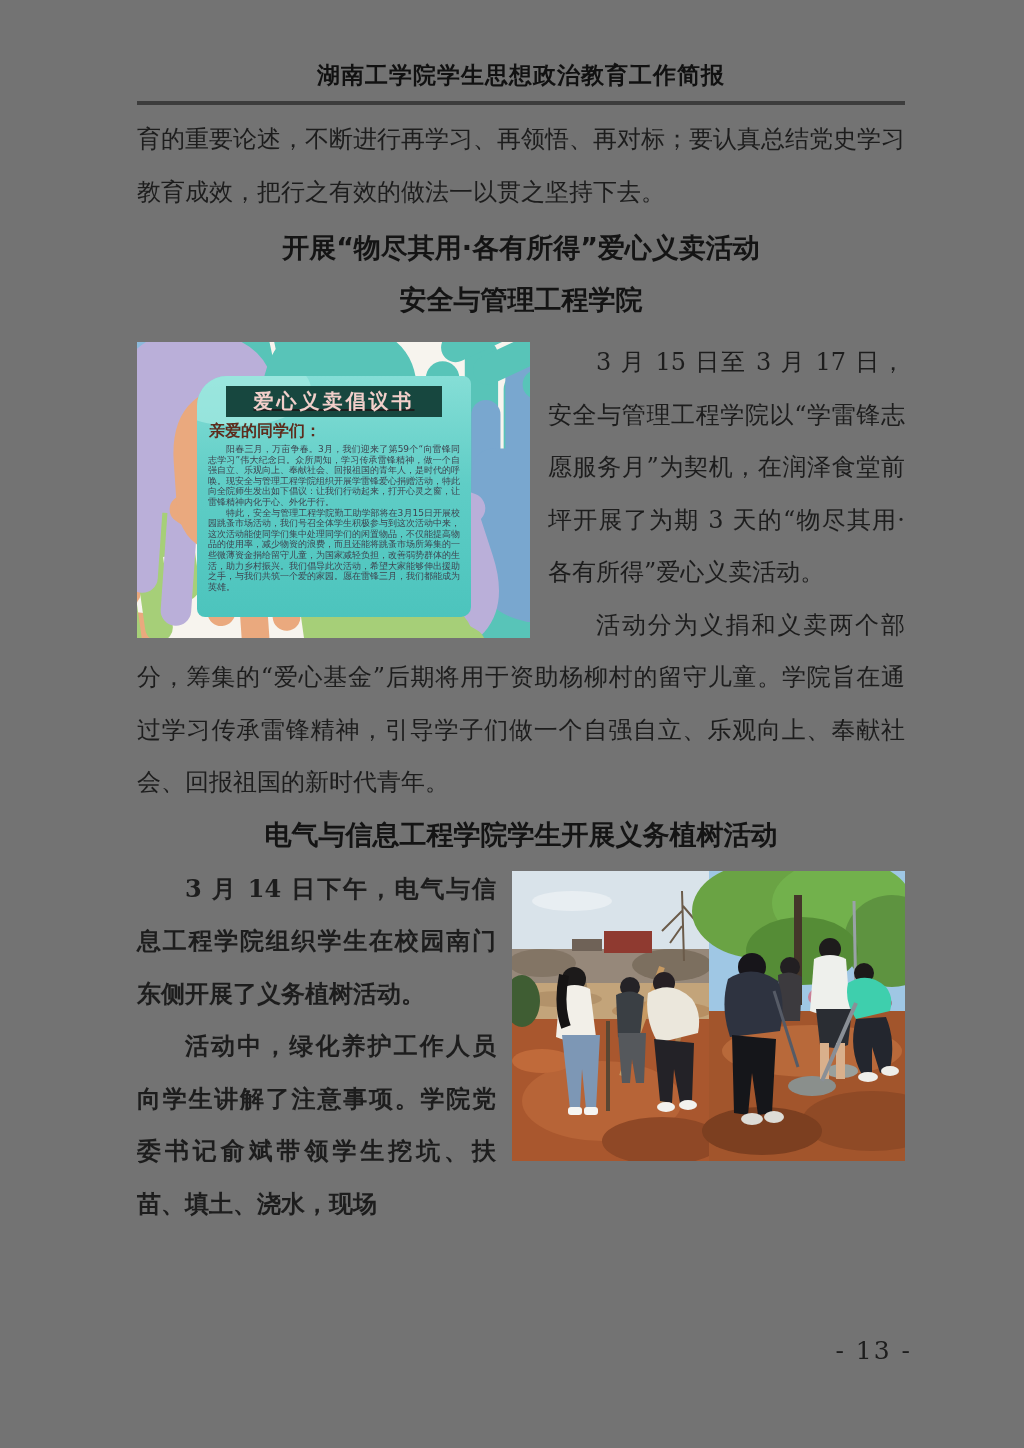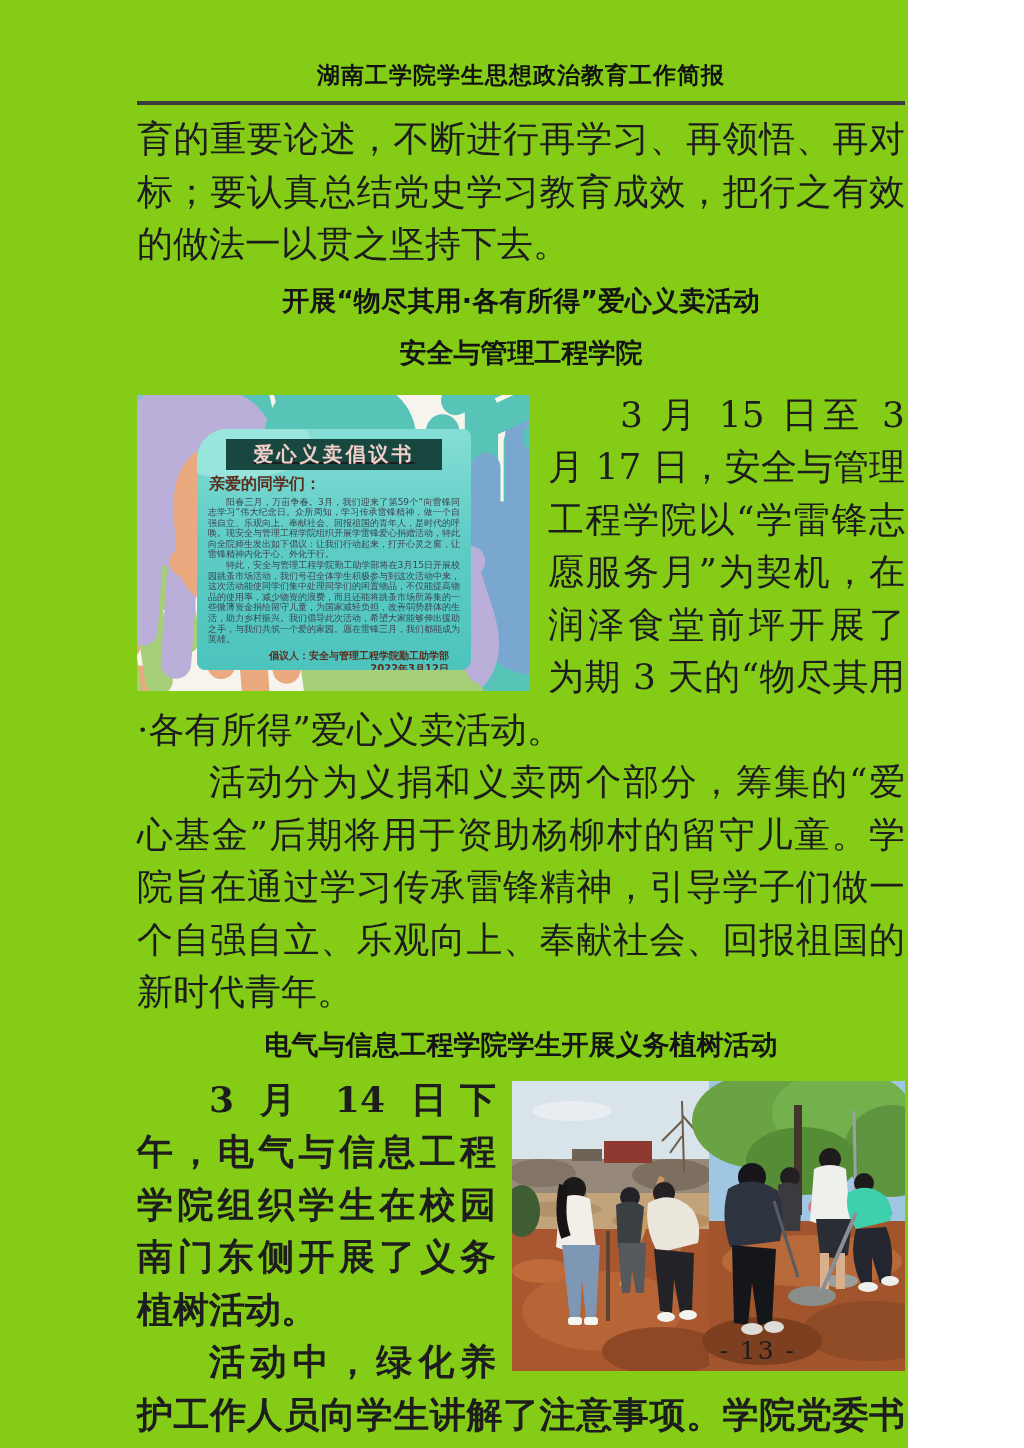--- a/index.html
+++ b/index.html
@@ -1,30 +1,30 @@
 <!DOCTYPE html>
 <html><head>
 <meta charset="utf-8">
 <style>
   html,body{margin:0;padding:0;}
   body{
     width:1024px;height:1448px;background:#ffffff;
     font-family:"DejaVu Serif","Liberation Serif",serif;
     color:#1d1d1d;position:relative;overflow:hidden;
   }
-  .page{position:absolute;left:0;top:0;width:908px;height:1448px;background:#84cc16;}
+  .page{position:absolute;left:0;top:0;width:1024px;height:1448px;background:#737373;}
   .content{position:absolute;left:137px;top:0;width:768px;}
 
   
   .doc-header{padding-top:60px;text-align:center;}
   .doc-title{font-size:23px;font-weight:bold;letter-spacing:1px;color:#111;}
   .header-rule{margin-top:10px;border:0;border-top:4px solid #3c3c3c;height:0;}
 
   
-  p.body{font-size:36px;line-height:52.5px;text-align:justify;text-justify:inter-ideograph;margin:0;color:#1d1d1d;}
+  p.body{font-size:24px;line-height:52.5px;text-align:justify;text-justify:inter-ideograph;margin:0;color:#1d1d1d;}
   p.indent{text-indent:2em;}
   p.noindent{text-indent:0;}
   .intro{margin-top:11px;}
 
   .heading{
     font-family:"DejaVu Sans","Liberation Sans",sans-serif;
     font-weight:bold;font-size:27px;line-height:52px;text-align:center;margin:0;color:#141414;
   }
   .heading-block{margin-top:4px;}
 
@@ -140,24 +140,20 @@
           </g>
         </svg>
 
         <div class="poster-card">
           <div class="poster-banner">
             <span class="poster-banner-text">爱心义卖倡议书</span>
           </div>
           <div class="poster-salutation">亲爱的同学们：</div>
           <p class="poster-p">阳春三月，万亩争春。3月，我们迎来了第59个“向雷锋同志学习”伟大纪念日。众所周知，学习传承雷锋精神，做一个自强自立、乐观向上、奉献社会、回报祖国的青年人，是时代的呼唤。现安全与管理工程学院组织开展学雷锋爱心捐赠活动，特此向全院师生发出如下倡议：让我们行动起来，打开心灵之窗，让雷锋精神内化于心、外化于行。</p>
           <p class="poster-p">特此，安全与管理工程学院勤工助学部将在3月15日开展校园跳蚤市场活动，我们号召全体学生积极参与到这次活动中来，这次活动能使同学们集中处理同学们的闲置物品，不仅能提高物品的使用率，减少物资的浪费，而且还能将跳蚤市场所筹集的一些微薄资金捐给留守儿童，为国家减轻负担，改善弱势群体的生活，助力乡村振兴。我们倡导此次活动，希望大家能够伸出援助之手，与我们共筑一个爱的家园。愿在雷锋三月，我们都能成为英雄。</p>
-          <div class="poster-signoff">
-            <div>倡议人：安全与管理工程学院勤工助学部</div>
-            <div>2022年3月12日</div>
-          </div>
         </div>
       </div>
 
       <p class="body indent">3 月 15 日至 3 月 17 日，安全与管理工程学院以“学雷锋志愿服务月”为契机，在润泽食堂前坪开展了为期 3 天的“物尽其用·各有所得”爱心义卖活动。</p>
       <p class="body indent">活动分为义捐和义卖两个部分，筹集的“爱心基金”后期将用于资助杨柳村的留守儿童。学院旨在通过学习传承雷锋精神，引导学子们做一个自强自立、乐观向上、奉献社会、回报祖国的新时代青年。</p>
     </div>
 
     <p class="heading">电气与信息工程学院学生开展义务植树活动</p>
 
     <div class="sec2 clearfix">

